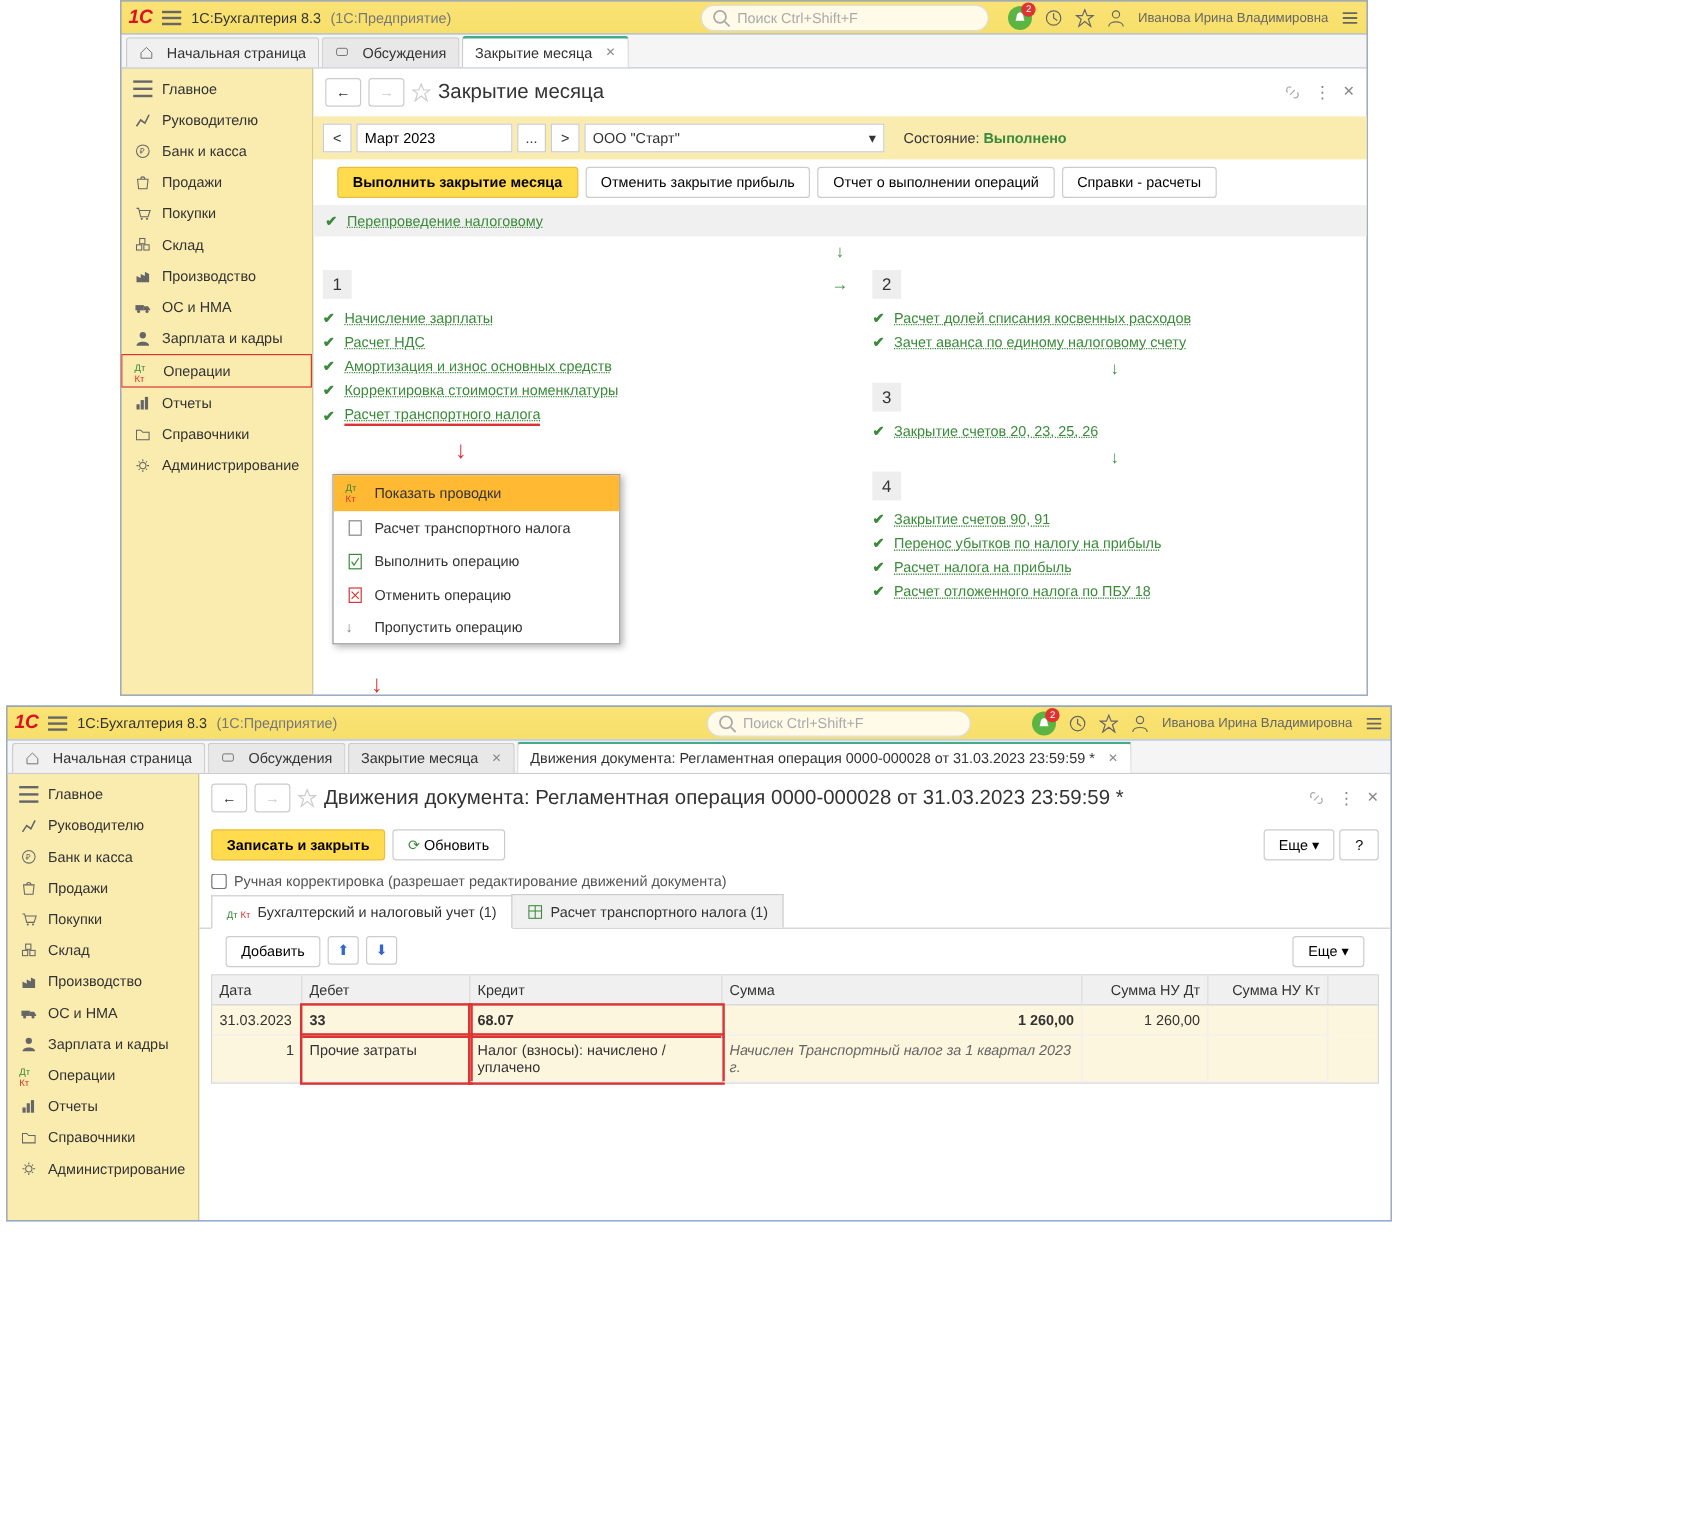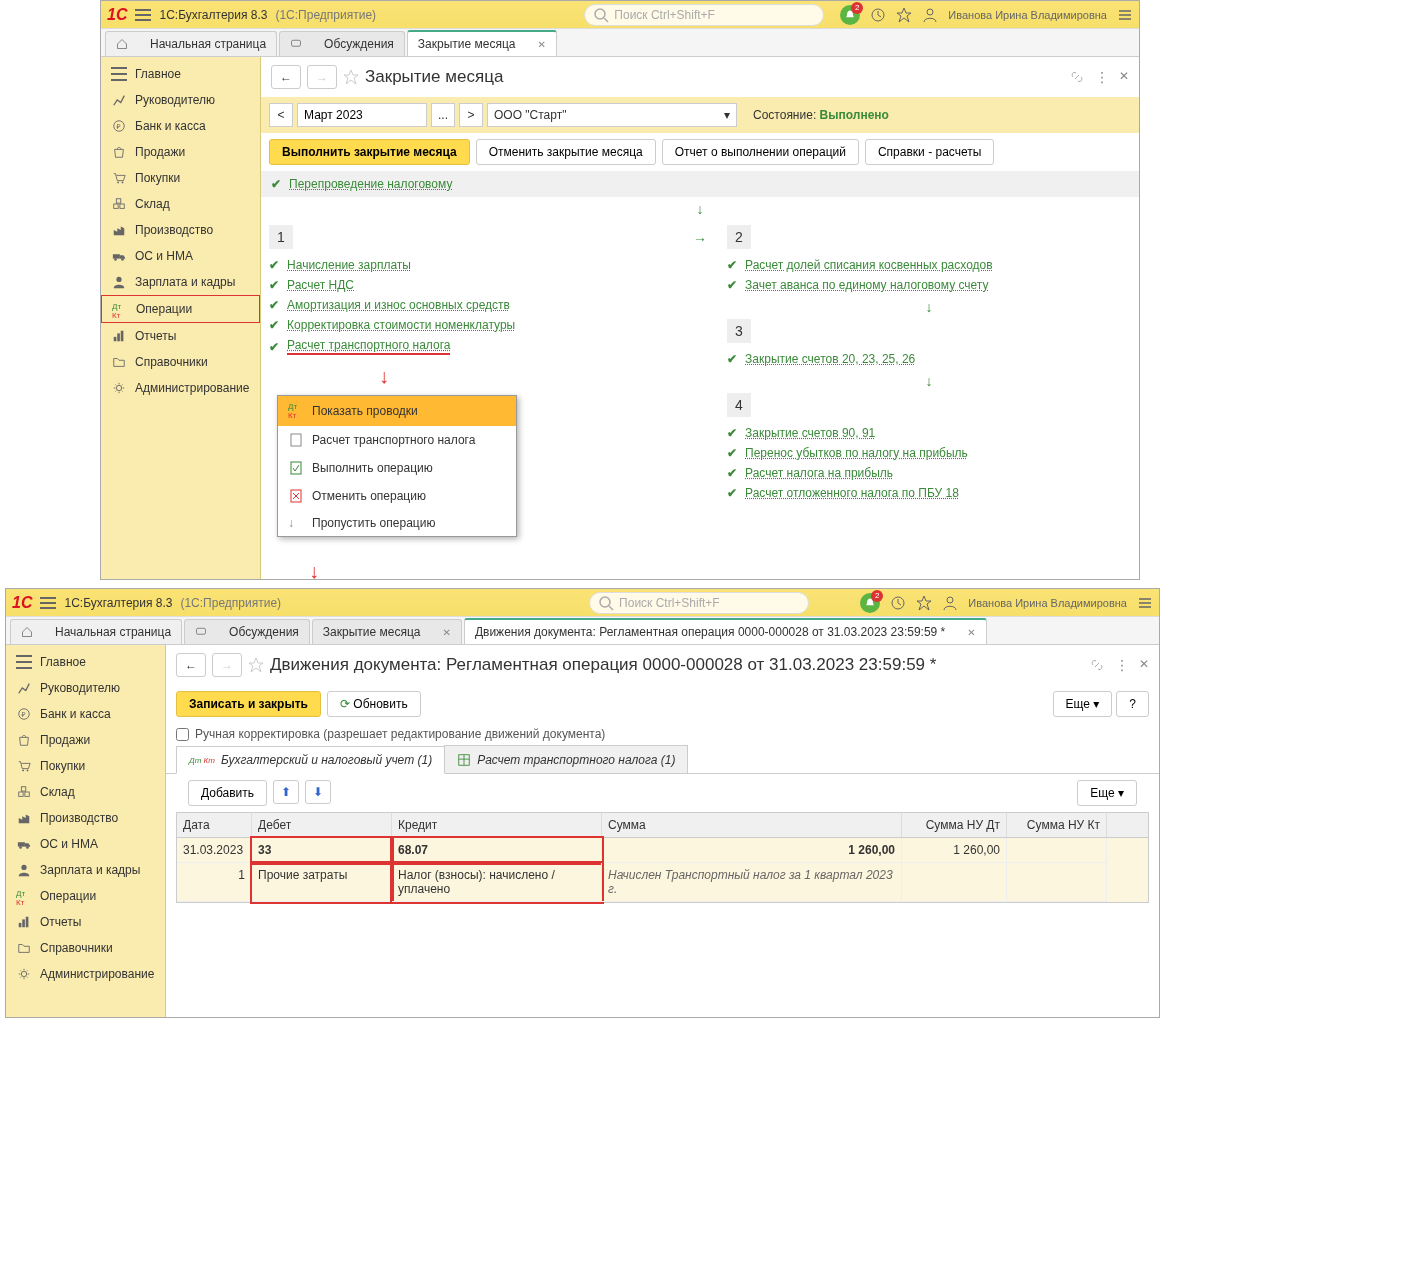--- a/index.html
+++ b/index.html
@@ -15,21 +15,21 @@
 .app-title { font-size: 12px; color: #333; }
 .app-config { color: #777; }
 .search-bar { margin-left: auto; background: #fffbe8; border: 1px solid #ddd; border-radius: 12px; height: 22px; display: flex; align-items: center; padding: 0 8px; gap: 5px; width: 240px; color: #aaa; }
 .tb-icons { display: flex; align-items: center; gap: 10px; margin-left: 8px; color: #666; }
 .bell-badge { position: relative; width: 20px; height: 20px; background: #5cb542; border-radius: 50%; display: flex; align-items: center; justify-content: center; }
 .bell-badge::after { content: attr(data-count); position: absolute; top: -3px; right: -3px; background: #d33; color: #fff; font-size: 8px; width: 12px; height: 12px; border-radius: 50%; display: flex; align-items: center; justify-content: center; }
 .tb-icon { width: 16px; height: 16px; display: inline-block; }
 .user-name { font-size: 11px; }
 
 .tabs-row { background: #f5f5f5; height: 28px; display: flex; align-items: flex-end; border-bottom: 1px solid #ccc; padding-left: 4px; }
-.tab { display: flex; align-items: center; gap: 22px; padding: 5px 10px; background: #e8e8e8; border: 1px solid #ccc; border-bottom: none; margin-right: 2px; font-size: 12px; cursor: pointer; border-radius: 3px 3px 0 0; }
+.tab { display: flex; align-items: center; gap: 11px; padding: 5px 10px; background: #e8e8e8; border: 1px solid #ccc; border-bottom: none; margin-right: 2px; font-size: 12px; cursor: pointer; border-radius: 3px 3px 0 0; }
 .tab.active { background: #fff; border-top: 2px solid #4a8; }
 .tab .close-x { color: #888; font-size: 10px; }
 .tab.first { background: #f0f0f0; }
 
 .body-row { display: flex; height: calc(100% - 56px); }
 .sidebar { width: 160px; background: #faebaf; border-right: 1px solid #d9c97a; padding-top: 4px; }
 .sidebar-item { display: flex; align-items: center; gap: 8px; padding: 6px 10px; font-size: 12px; color: #333; cursor: pointer; }
 .sidebar-item.active { border: 1px solid #d33; background: #faebaf; }
 .sb-icon { width: 16px; height: 14px; color: #666; flex-shrink: 0; }
 
@@ -41,21 +41,21 @@
 
 .yellow-strip { background: #faebaf; padding: 6px 8px; display: flex; align-items: center; gap: 4px; }
 .period-btn { width: 24px; height: 24px; border: 1px solid #ccc; background: #fff; display: flex; align-items: center; justify-content: center; cursor: pointer; }
 .period-input { border: 1px solid #ccc; height: 24px; padding: 0 6px; width: 130px; background: #fff; font-size: 12px; }
 .org-select { border: 1px solid #ccc; height: 24px; padding: 0 6px; width: 250px; background: #fff; font-size: 12px; display: flex; align-items: center; justify-content: space-between; }
 .status-row { margin-left: 12px; font-size: 12px; }
 .status-val { color: #3a8a3a; font-weight: bold; }
 
 .toolbar { padding: 6px 8px; display: flex; gap: 6px; background: #fff; }
 .btn { border: 1px solid #ccc; background: #fff; padding: 5px 12px; font-size: 12px; cursor: pointer; border-radius: 3px; }
-.btn.primary { background: #ffdb4d; border-color: #e5c040; font-weight: bold; }
+.btn.primary { background: #ffdb4d; border-color: #e5c040; font-weight: bold; margin-left: 12px; }
 
 .reprov { padding: 6px 10px; background: #f0f0f0; display: flex; align-items: center; gap: 8px; }
 .check-green { color: #3a8a3a; font-weight: bold; }
 .link-green { color: #3a8a3a; text-decoration: underline dotted; cursor: pointer; }
 .link-green.red-underline { border-bottom: 2px solid #d33; padding-bottom: 1px; }
 .arrow-down-green { color: #3a8a3a; font-size: 14px; text-align: center; padding: 4px 14px; }
 .arrow-right-green { color: #3a8a3a; font-size: 14px; }
 
 .columns { display: flex; padding: 4px 8px; gap: 20px; }
 .col { flex: 1; }
@@ -66,21 +66,21 @@
 .cm-item { display: flex; align-items: center; gap: 8px; padding: 6px 10px; font-size: 12px; cursor: pointer; }
 .cm-item.highlight { background: #ffb932; }
 
 .red-arrow { position: absolute; color: #d33; font-size: 20px; pointer-events: none; }
 
 
 .toolbar2 { padding: 6px 10px; display: flex; gap: 6px; align-items: center; }
 .btn.yellow { background: #ffdb4d; border-color: #e5c040; font-weight: bold; }
 .checkbox-row { padding: 4px 10px; display: flex; align-items: center; gap: 6px; font-size: 12px; color: #555; }
 .inner-tabs { display: flex; padding: 0 10px; border-bottom: 1px solid #ccc; }
-.inner-tab { padding: 6px 12px; border: 1px solid #ccc; border-bottom: none; background: #fff; font-size: 12px; display: flex; align-items: center; gap: 6px; cursor: pointer; margin-right: -1px; font-style: italic; }
+.inner-tab { padding: 6px 12px; border: 1px solid #ccc; border-bottom: none; background: #fff; font-size: 12px; display: flex; align-items: flex-end; gap: 6px; cursor: pointer; margin-right: -1px; }
 .inner-tab.active { background: #fff; border-bottom: 1px solid #fff; position: relative; top: 1px; }
 .inner-tab:not(.active) { background: #f0f0f0; }
 .table-toolbar { padding: 6px 22px; display: flex; gap: 6px; }
 .sq-btn { width: 26px; height: 24px; border: 1px solid #ccc; background: #fff; display: flex; align-items: center; justify-content: center; cursor: pointer; border-radius: 3px; }
 
 .grid { margin: 0 10px; border: 1px solid #ccc; font-size: 12px; }
 .grid-header { display: flex; background: #f0f0f0; border-bottom: 1px solid #ccc; }
 .grid-header > div { padding: 5px 6px; border-right: 1px solid #ddd; }
 .grid-row { display: flex; }
 .grid-row > div { padding: 5px 6px; border-right: 1px solid #eee; border-bottom: 1px solid #eee; }
@@ -278,21 +278,21 @@
         <div class="period-btn">&gt;</div>
         <div class="org-select">
             <span>ООО "Старт"</span>
             <span>▾</span>
           </div>
         <div class="status-row"><span>Состояние:</span> <span class="status-val">Выполнено</span></div>
       </div>
 
       <div class="toolbar">
         <button class="btn primary">Выполнить закрытие месяца</button>
-        <button class="btn">Отменить закрытие месяца</button>
+        <button class="btn">Отменить закрытие прибыль</button>
         <button class="btn">Отчет о выполнении операций</button>
         <button class="btn">Справки - расчеты</button>
       </div>
 
       <div class="reprov">
         <span class="check-green">✔</span>
         <span class="link-green">Перепроведение налоговому</span>
       </div>
       <div class="arrow-down-green">↓</div>
 

